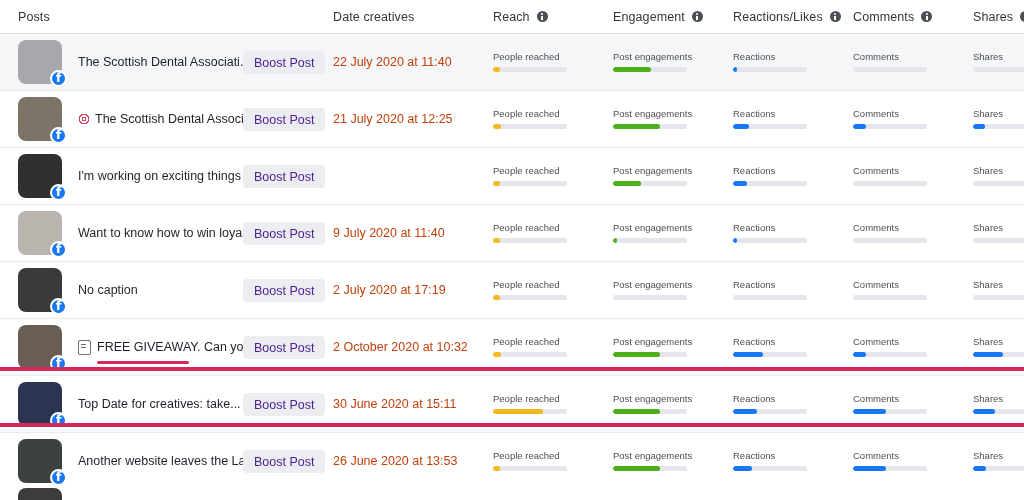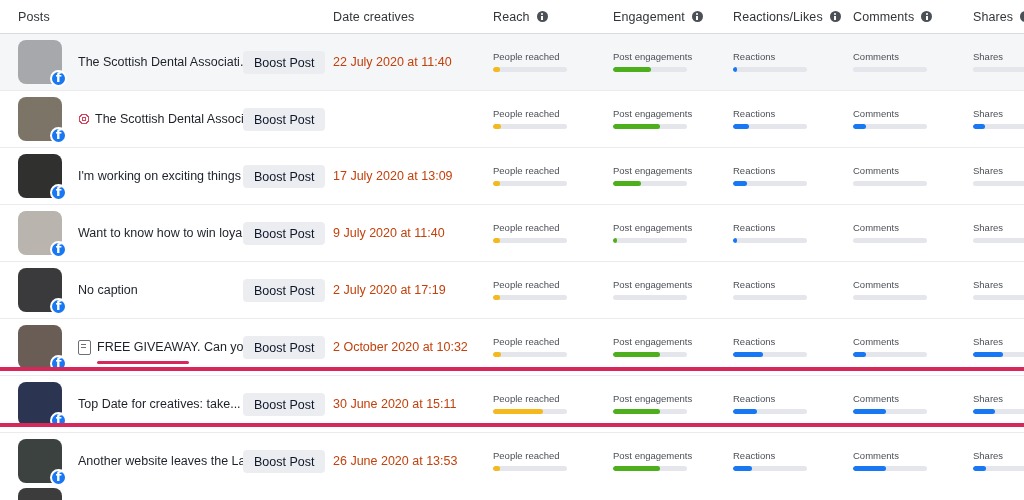--- a/index.html
+++ b/index.html
@@ -79,21 +79,21 @@
   }
   .title-underline{
     position:absolute;left:19px;bottom:-9px;height:3px;width:92px;
     background:#d6285a;border-radius:2px;
   }
 
   .boost-btn{
     position:absolute;left:243px;top:17px;height:23px;
     padding:0 11px;display:flex;align-items:center;justify-content:center;
     background:#ebedf0;border-radius:4px;
-    font-size:12.5px;color:#0f172a;white-space:nowrap;cursor:pointer;
+    font-size:12.5px;color:#4c1d95;white-space:nowrap;cursor:pointer;
   }
   .date-cell{
     position:absolute;left:333px;top:0;height:56px;display:flex;align-items:center;
     font-size:12.5px;color:#c2410c;white-space:nowrap;
   }
 
   
   .metric{position:absolute;top:0;height:56px;display:flex;flex-direction:column;justify-content:center;}
   .metric .mlabel{
     font-size:9.5px;color:#4b4f56;white-space:nowrap;line-height:1.1;margin-bottom:4px;
@@ -196,20 +196,21 @@
             <div class="fb-badge">
               <span>f</span>
             </div>
           </div>
           <div class="post-title">
             <span class="emoji-dart"></span>
             <span>The Scottish Dental Associ...</span>
           </div>
         </div>
         <div class="boost-btn">Boost Post</div>
+        <div class="date-cell">21 July 2020 at 12:25</div>
         <div class="metric" style="left: 493px;">
           <div class="mlabel">People reached</div>
           <div class="bar-track">
             <div class="bar-fill" style="width: 8.14px; background: rgb(245, 185, 30);"></div>
           </div>
         </div>
         <div class="metric" style="left: 613px;">
           <div class="mlabel">Post engagements</div>
           <div class="bar-track">
             <div class="bar-fill" style="width: 46.62px; background: rgb(76, 175, 27);"></div>
@@ -239,21 +240,20 @@
           <div class="thumb" style="background: rgb(48, 48, 46);">
             <div class="fb-badge">
               <span>f</span>
             </div>
           </div>
           <div class="post-title">
             <span>I'm working on exciting things ...</span>
           </div>
         </div>
         <div class="boost-btn">Boost Post</div>
-        <div class="date-cell">17 July 2020 at 13:09</div>
         <div class="metric" style="left: 493px;">
           <div class="mlabel">People reached</div>
           <div class="bar-track">
             <div class="bar-fill" style="width: 6.66px; background: rgb(245, 185, 30);"></div>
           </div>
         </div>
         <div class="metric" style="left: 613px;">
           <div class="mlabel">Post engagements</div>
           <div class="bar-track">
             <div class="bar-fill" style="width: 28.12px; background: rgb(76, 175, 27);"></div>

